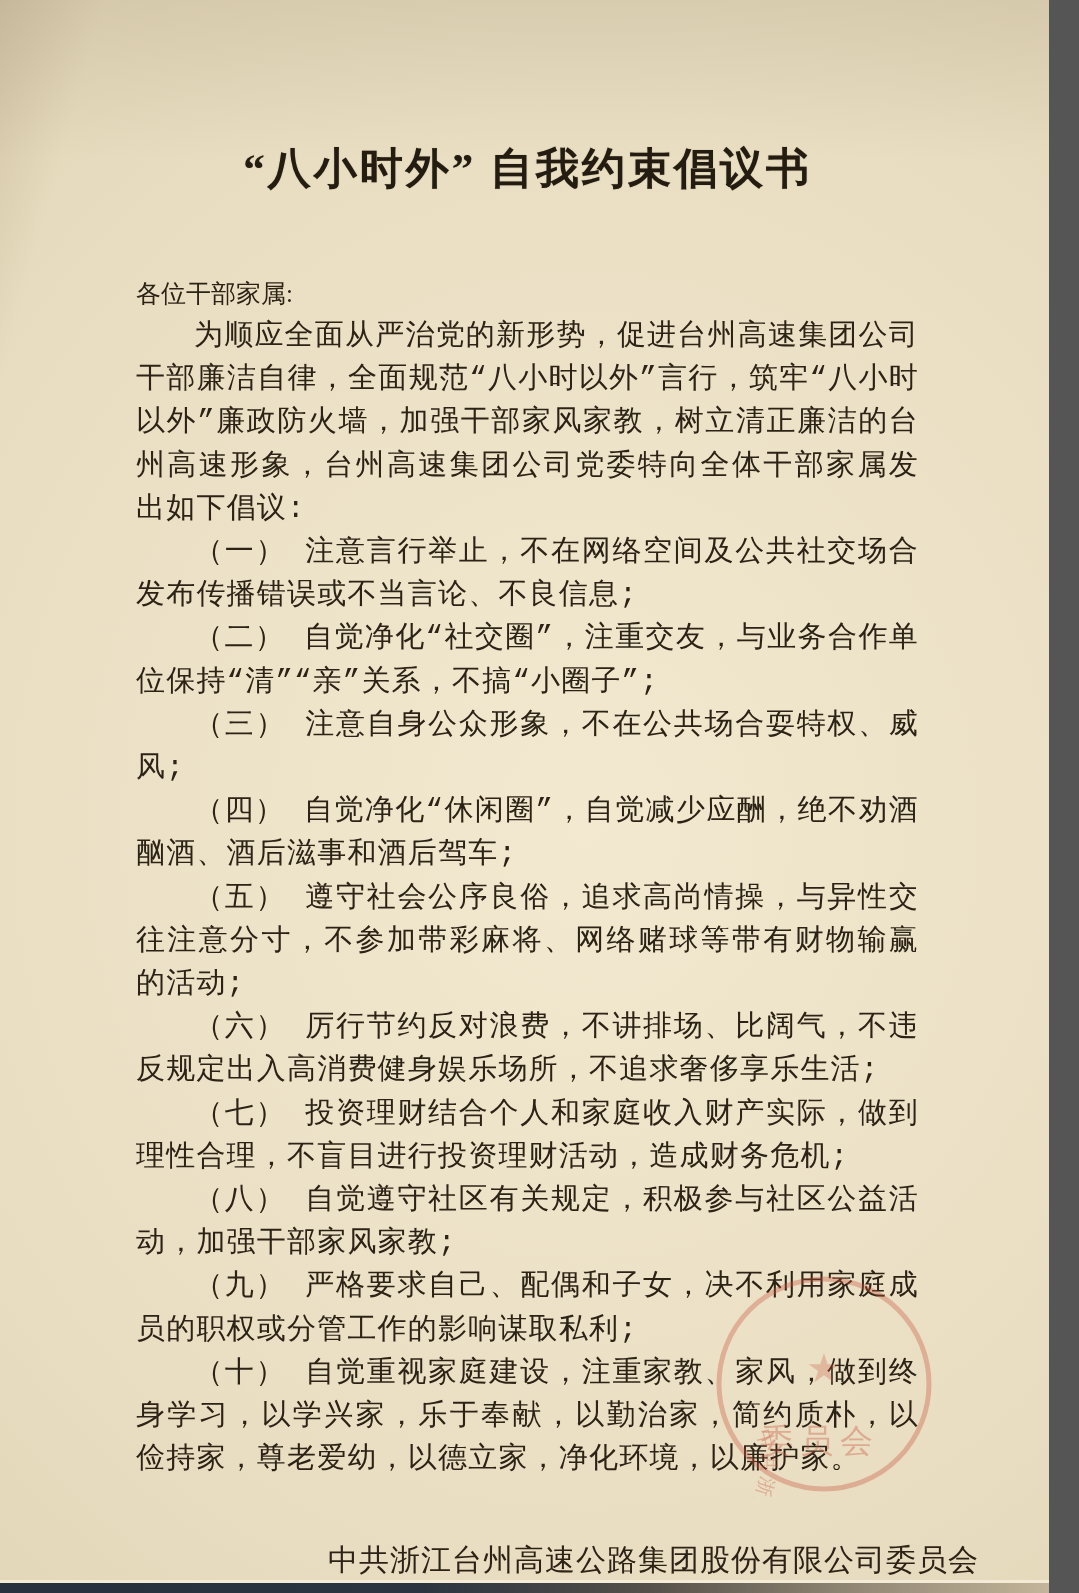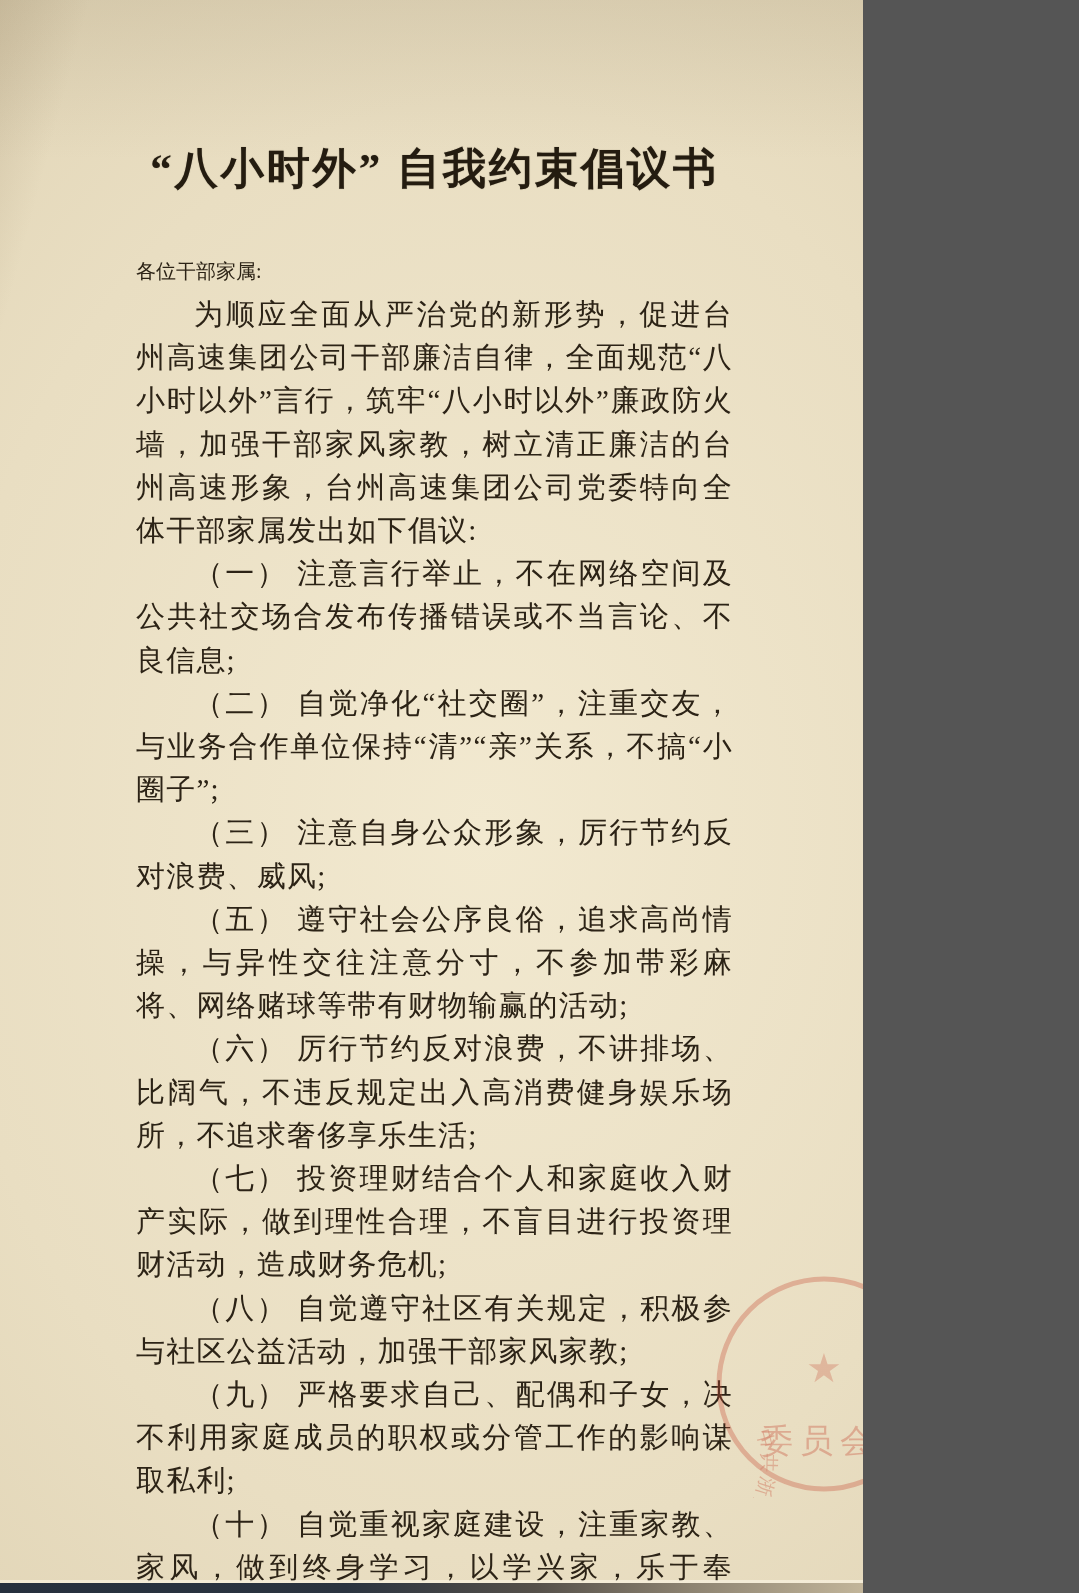--- a/index.html
+++ b/index.html
@@ -2,21 +2,21 @@
 <html><head>
 <meta charset="utf-8">
 <style>
   html, body {
     margin: 0;
     padding: 0;
     background: #555;
   }
   .photo {
     position: relative;
-    width: 863px;
+    width: 1049px;
     height: 1593px;
     overflow: hidden;
     font-family: "Liberation Serif", "DejaVu Serif", serif;
     background:
       linear-gradient(105deg, rgba(140,120,90,0.20) 0%, rgba(140,120,90,0.0) 7%),
       linear-gradient(to bottom, rgba(150,135,105,0.18) 0%, rgba(150,135,105,0.0) 10%),
       radial-gradient(ellipse 130% 95% at 56% 52%, #f2e9d0 0%, #ead financial 0%, #e9dec2 48%, #ddd0b0 86%, #d3c4a2 100%);
     background:
       linear-gradient(105deg, rgba(140,120,90,0.20) 0%, rgba(140,120,90,0.0) 7%),
       linear-gradient(to bottom, rgba(150,135,105,0.18) 0%, rgba(150,135,105,0.0) 10%),
@@ -32,31 +32,32 @@
   .doc-title {
     margin-top: 140px;
     text-align: center;
     font-size: 43px;
     font-weight: bold;
     letter-spacing: 3px;
     color: #241c10;
     text-shadow: 0 0 1px rgba(40,30,15,0.45);
   }
   .salutation {
-    margin-top: 52px;
-    font-size: 20px;
+    margin-top: 74px;
+    font-size: 25px;
     line-height: 43px;
   }
   .para {
     margin: 0;
     font-size: 29px;
     line-height: 43.2px;
     letter-spacing: 1.2px;
     text-align: justify;
     text-indent: 2em;
+    font-family: Liberation Mono, monospace;
   }
   .items .para { margin: 0; }
   .sign-block {
     position: relative;
     left: 126px;
     margin-top: 56px;
     text-align: center;
   }
   .sign-line {
     font-size: 30px;
@@ -100,21 +101,22 @@
 
     <div class="doc-title">“八小时外” 自我约束倡议书</div>
 
     <div class="salutation">各位干部家属:</div>
 
     <p class="para">为顺应全面从严治党的新形势，促进台州高速集团公司干部廉洁自律，全面规范“八小时以外”言行，筑牢“八小时以外”廉政防火墙，加强干部家风家教，树立清正廉洁的台州高速形象，台州高速集团公司党委特向全体干部家属发出如下倡议:</p>
 
     <div class="items">
       <p class="para">（一） 注意言行举止，不在网络空间及公共社交场合发布传播错误或不当言论、不良信息;</p>
       <p class="para">（二） 自觉净化“社交圈”，注重交友，与业务合作单位保持“清”“亲”关系，不搞“小圈子”;</p>
-      <p class="para">（三） 注意自身公众形象，厉行节约反对浪费、威风;</p>
+      <p class="para">（三） 注意自身公众形象，不在公共场合耍特权、威风;</p>
+      <p class="para">（四） 自觉净化“休闲圈”，自觉减少应酬，绝不劝酒酗酒、酒后滋事和酒后驾车;</p>
       <p class="para">（五） 遵守社会公序良俗，追求高尚情操，与异性交往注意分寸，不参加带彩麻将、网络赌球等带有财物输赢的活动;</p>
       <p class="para">（六） 厉行节约反对浪费，不讲排场、比阔气，不违反规定出入高消费健身娱乐场所，不追求奢侈享乐生活;</p>
       <p class="para">（七） 投资理财结合个人和家庭收入财产实际，做到理性合理，不盲目进行投资理财活动，造成财务危机;</p>
       <p class="para">（八） 自觉遵守社区有关规定，积极参与社区公益活动，加强干部家风家教;</p>
       <p class="para">（九） 严格要求自己、配偶和子女，决不利用家庭成员的职权或分管工作的影响谋取私利;</p>
       <p class="para">（十） 自觉重视家庭建设，注重家教、家风，做到终身学习，以学兴家，乐于奉献，以勤治家，简约质朴，以俭持家，尊老爱幼，以德立家，净化环境，以廉护家。</p>
     </div>
 
     <div class="sign-block">
       <div class="sign-line">中共浙江台州高速公路集团股份有限公司委员会</div>

